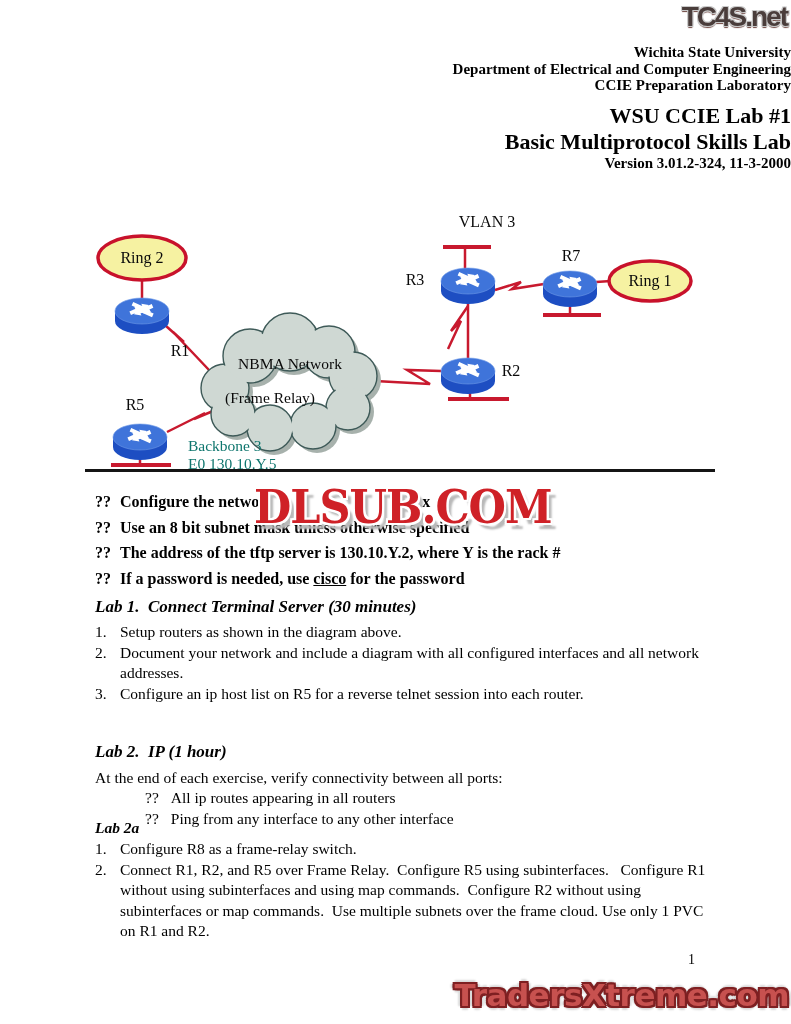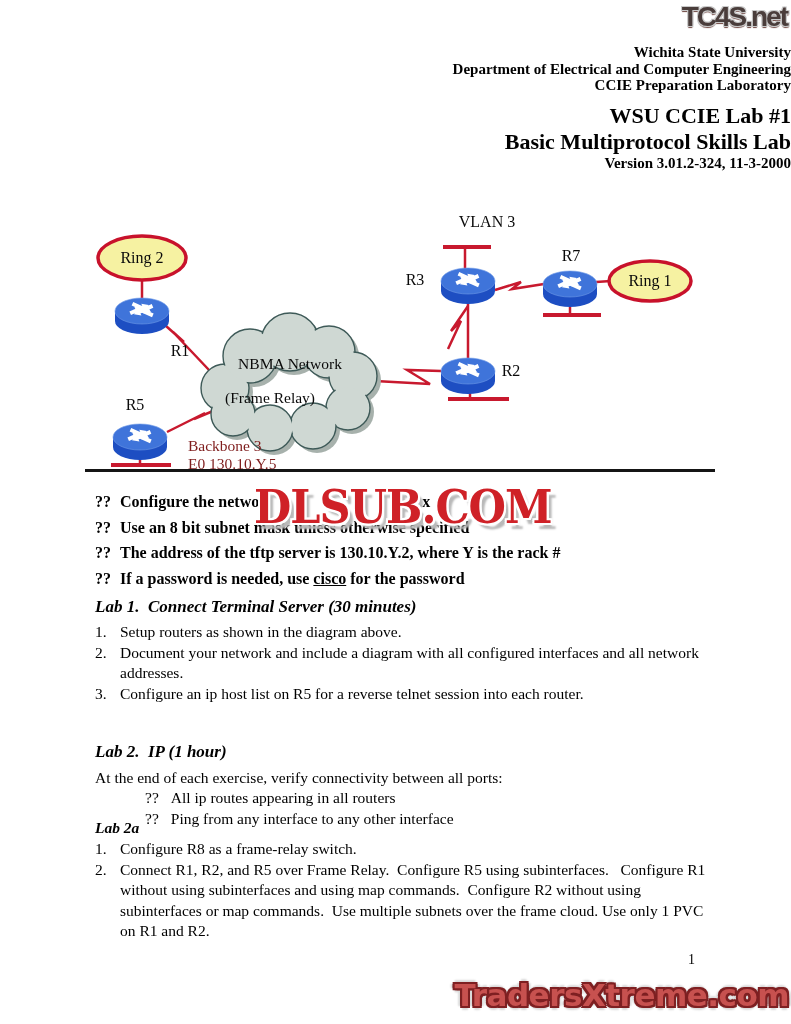--- a/index.html
+++ b/index.html
@@ -36,21 +36,21 @@
                 -4px 0 2px #d9d9d9,4px 0 2px #d9d9d9,0 4px 2px #d9d9d9,0 -4px 2px #d9d9d9;
     z-index:9;
   }
   
   .diagram{left:85px;top:218px;width:630px;height:256px;}
   .diagram svg{position:absolute;left:0;top:0;}
   .dlabel{
     position:absolute;font-size:16px;white-space:nowrap;color:#0a0a0a;
     transform:translate(-50%,-50%);
   }
-  .dlabel-left{position:absolute;font-size:15.5px;white-space:nowrap;color:#7f1d1d;text-align:center;}
+  .dlabel-left{position:absolute;font-size:15.5px;white-space:nowrap;color:#0f766e;text-align:center;}
   .rule{left:85px;top:469px;width:630px;height:3px;background:#151515;}
   
   .notes{left:95px;top:489px;width:615px;font-weight:bold;font-size:16px;}
   .note-line{line-height:25.5px;white-space:pre-wrap;}
   .note-marker{margin-right:9px;}
   .note-gap{display:inline-block;width:152px;}
   .u{text-decoration:underline;}
   
   .lab{left:95px;width:620px;}
   .lab-heading{

